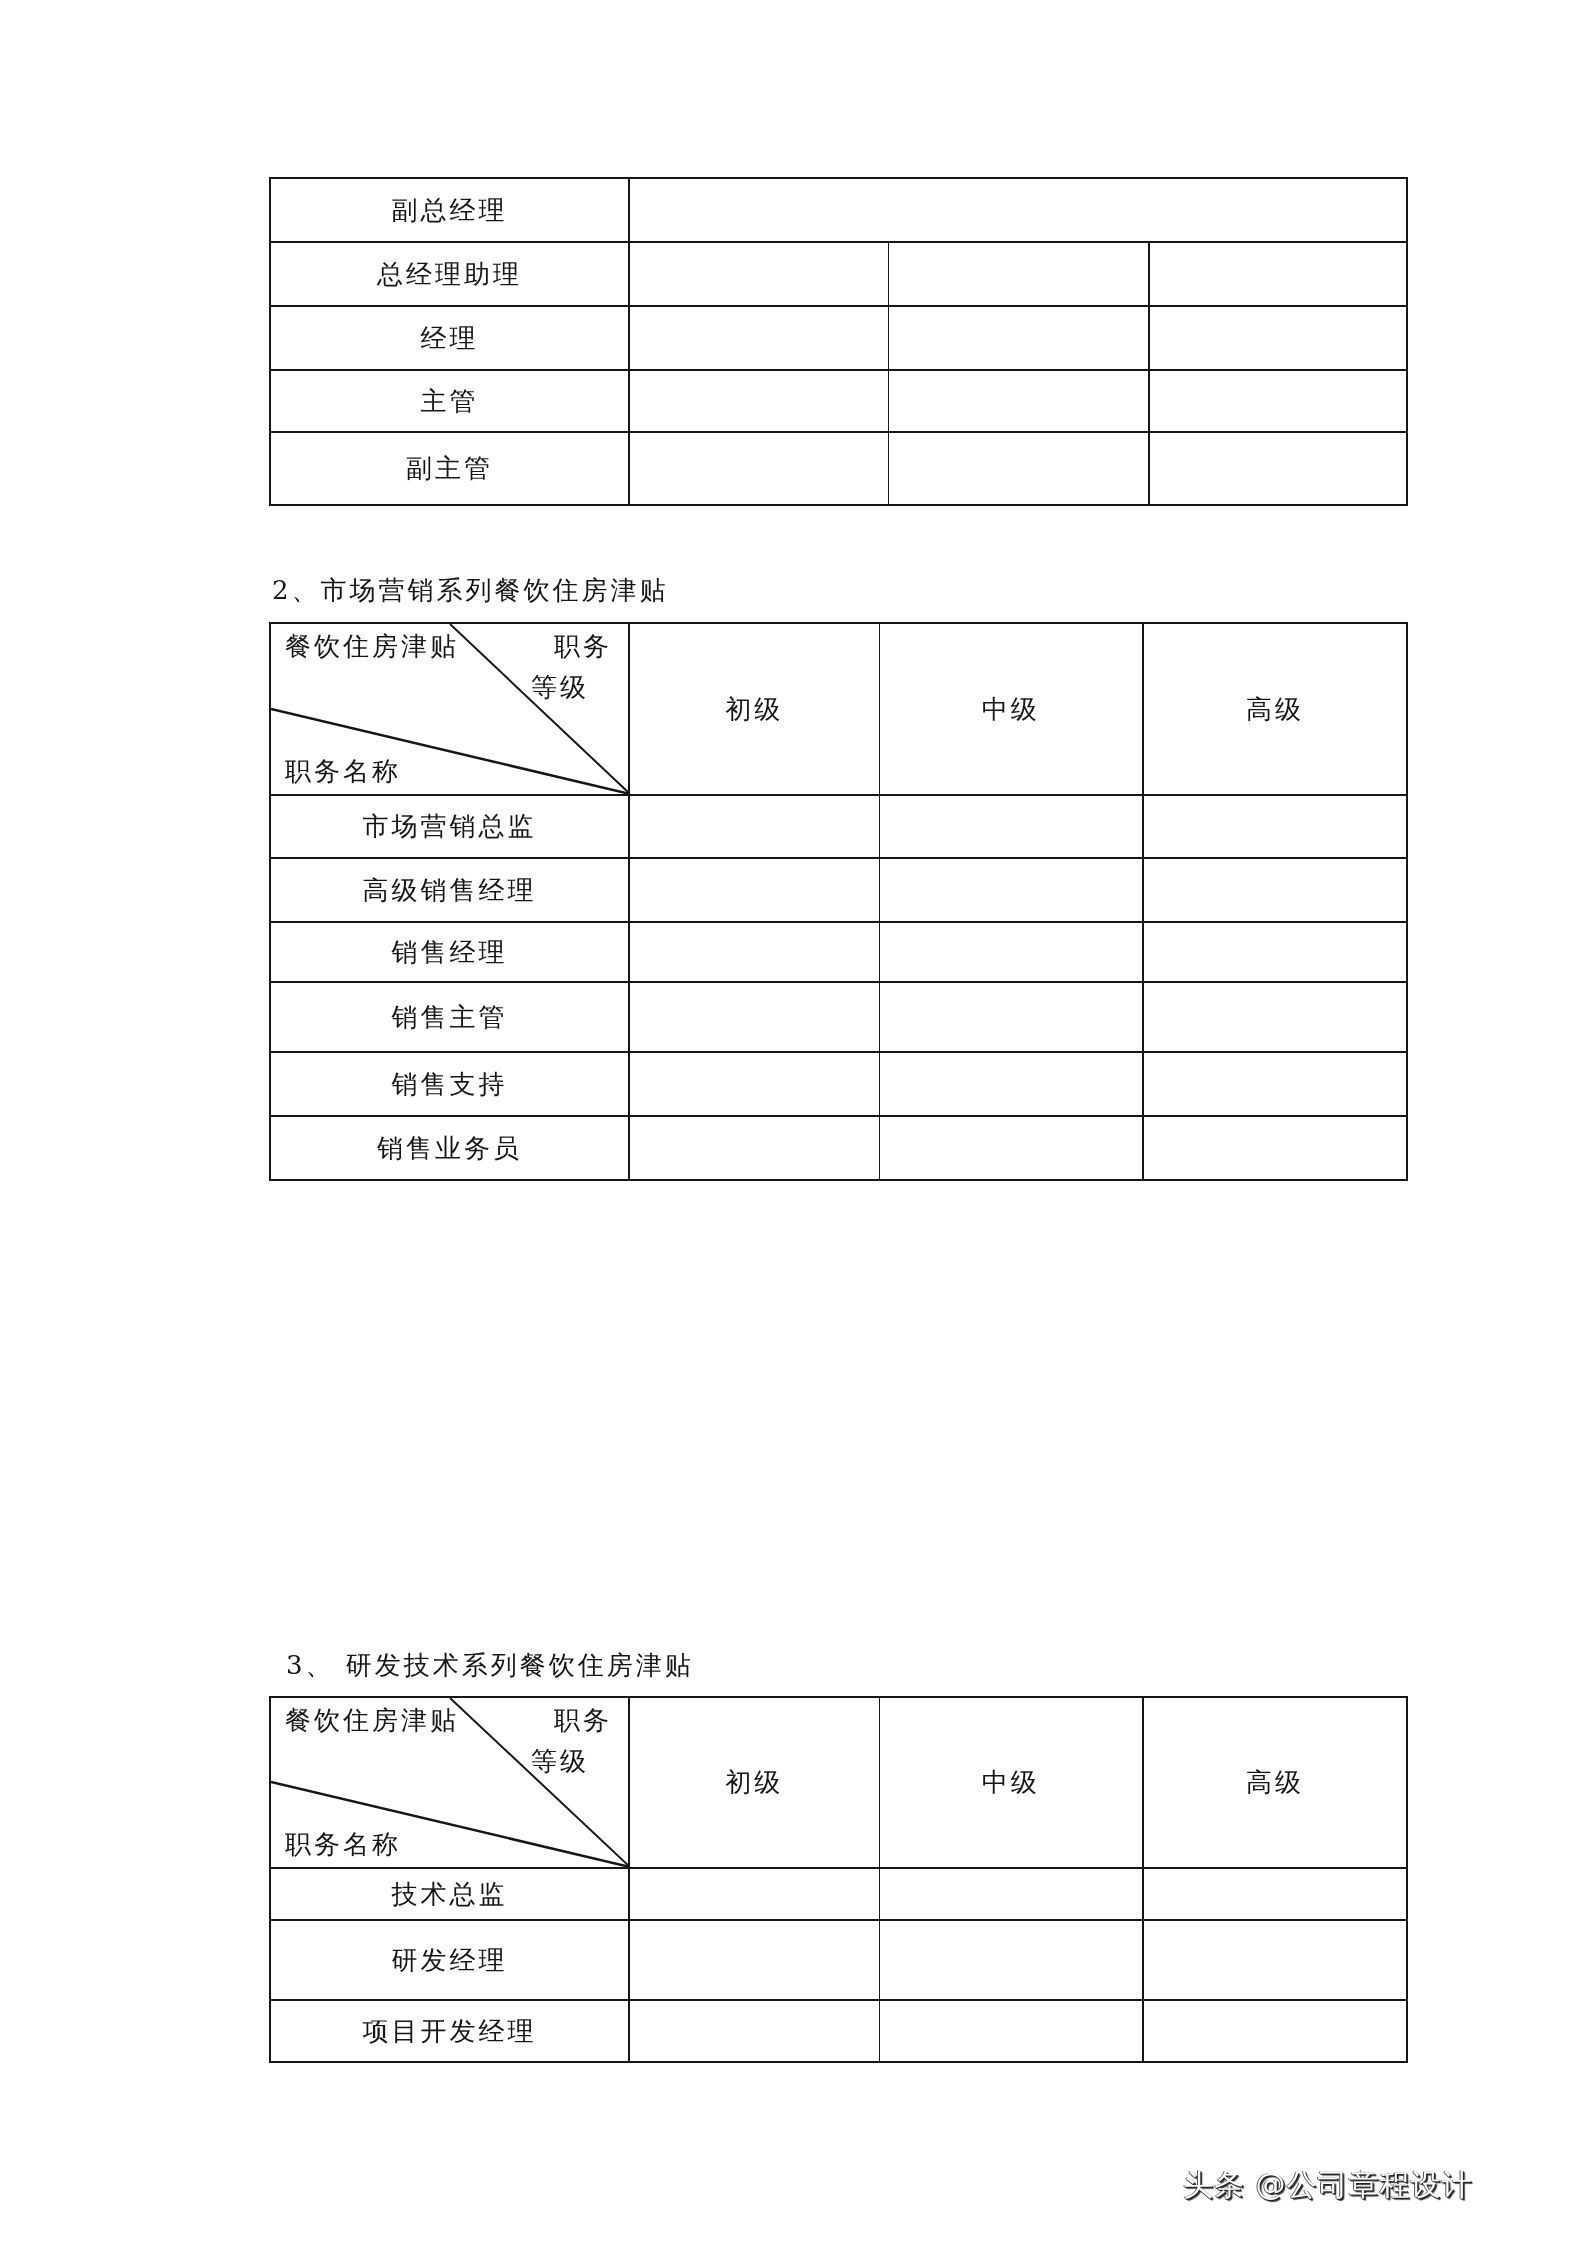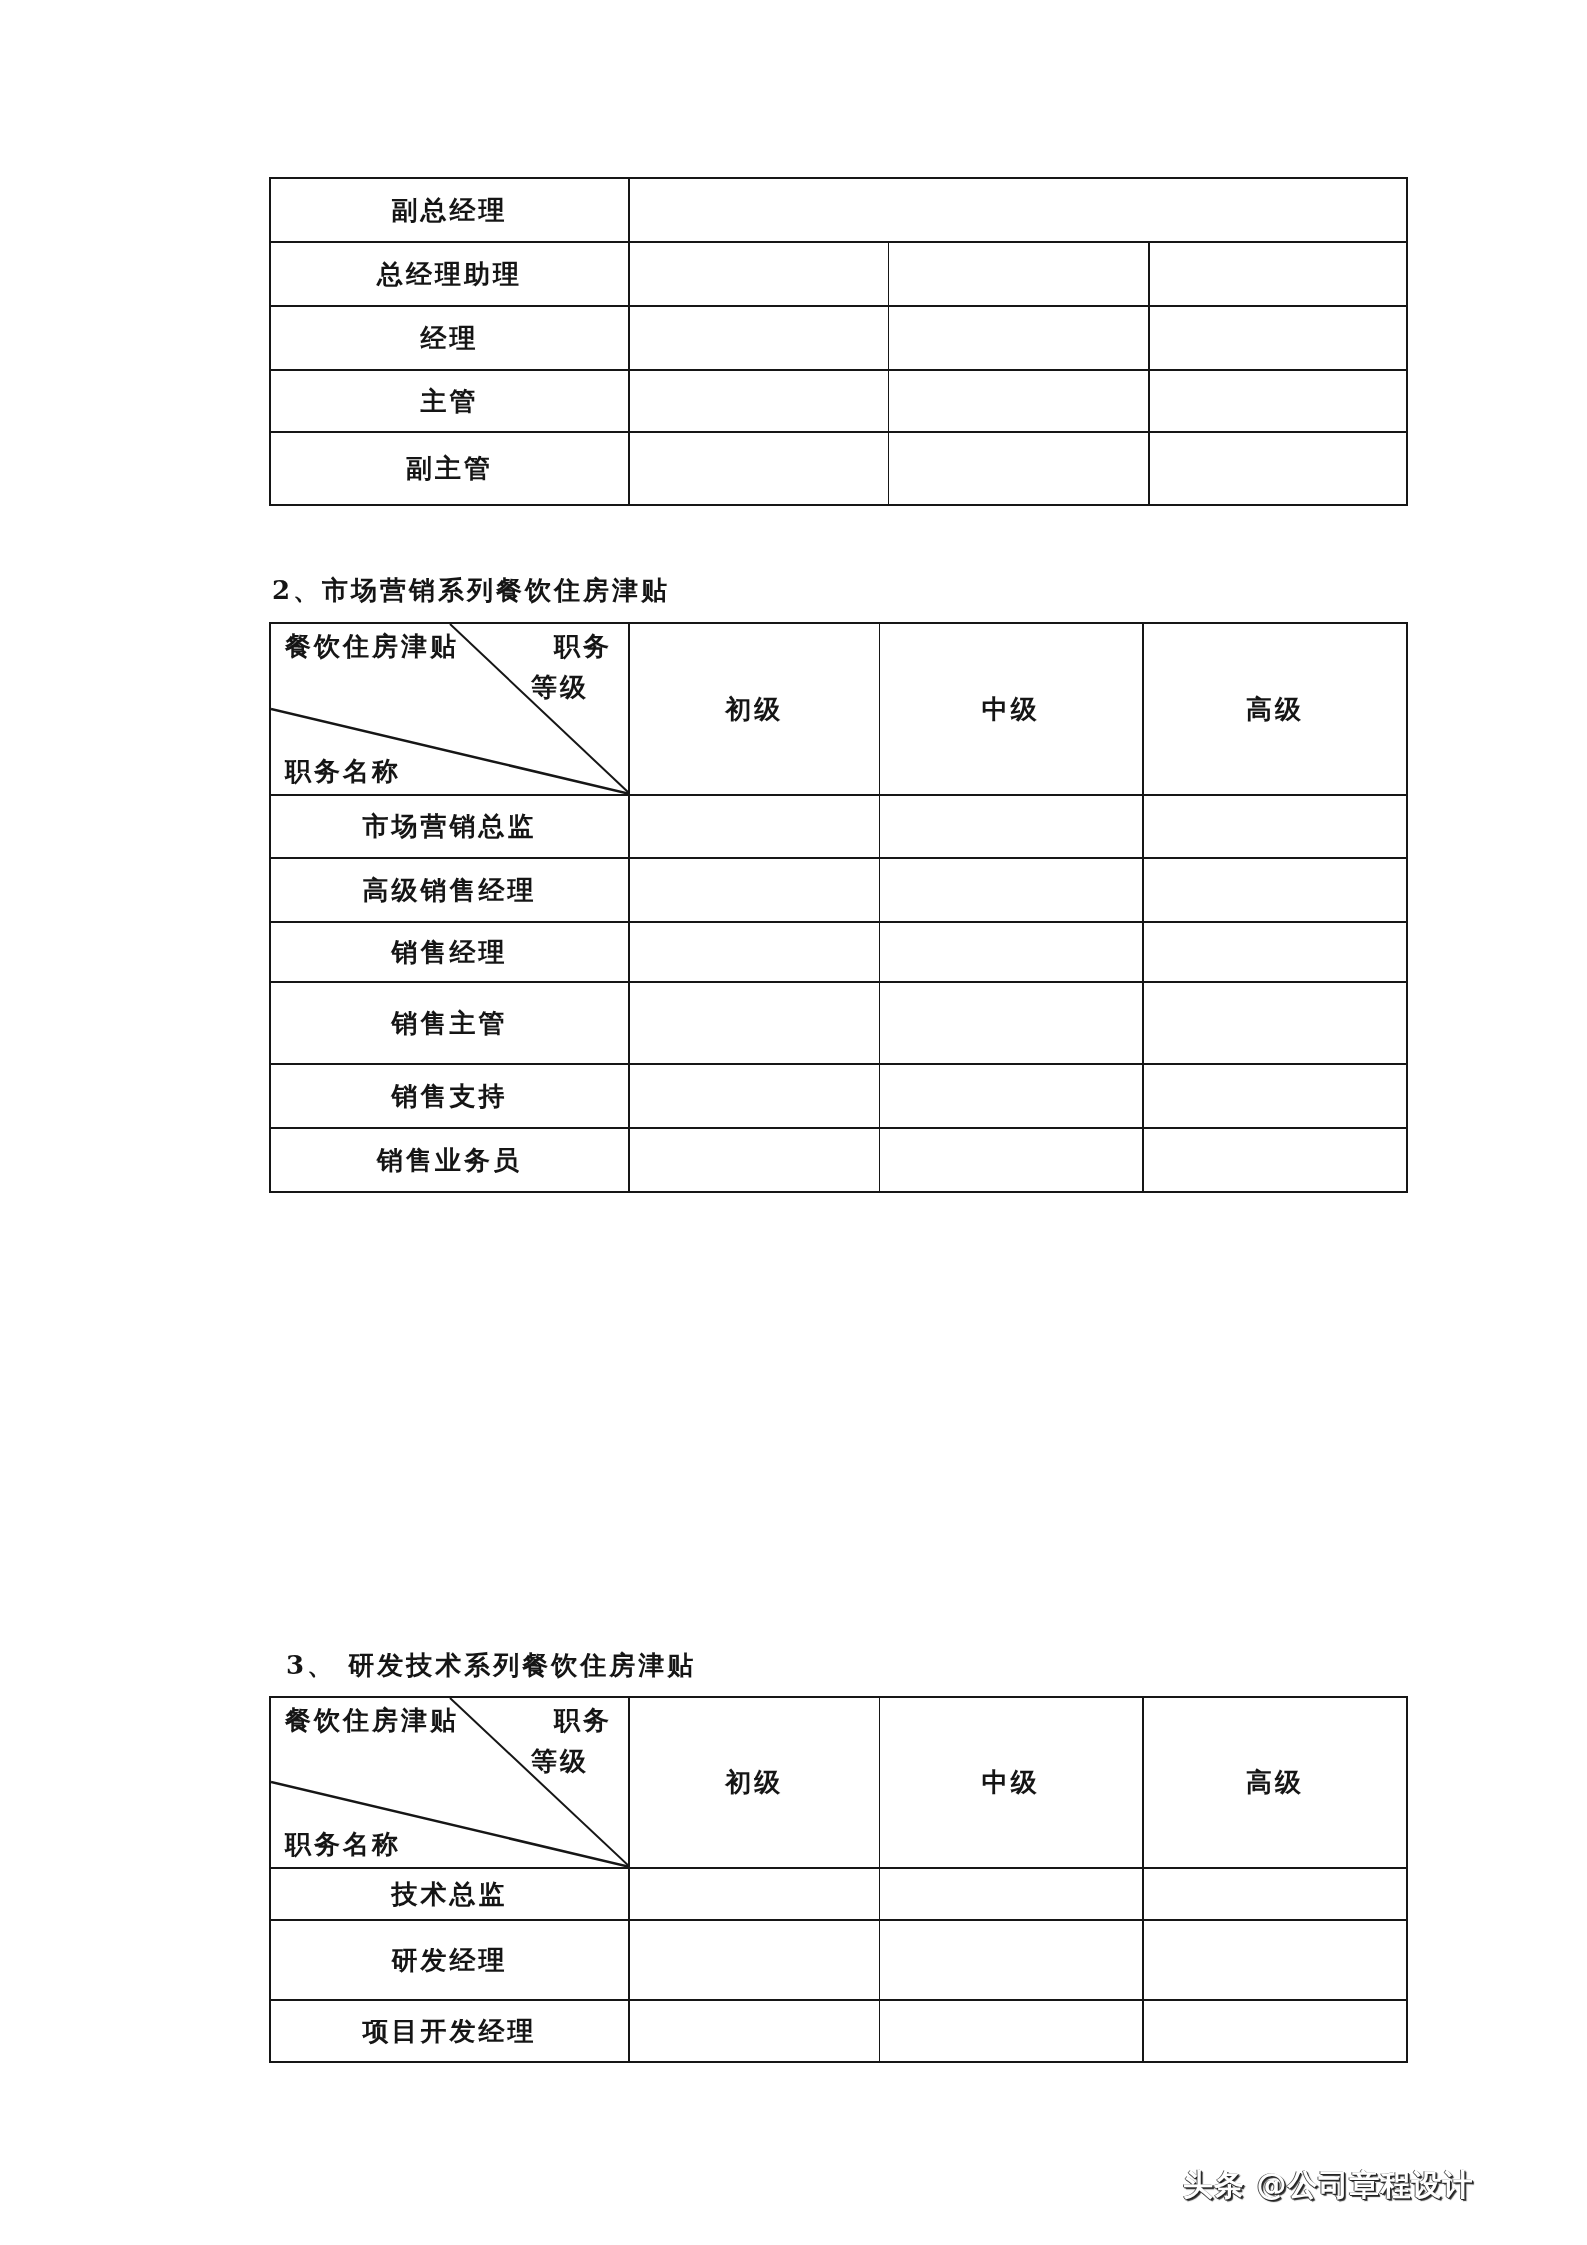--- a/index.html
+++ b/index.html
@@ -13,21 +13,20 @@
     position: relative;
     overflow: hidden;
     font-family: "DejaVu Serif", "Liberation Serif", serif;
     color: #111111;
   }
   .page {
     position: absolute;
     left: 0; top: 0;
     width: 1587px; height: 2245px;
     background: #ffffff;
-    font-weight: bold;
   }
   .section-title {
     position: absolute;
     font-size: 26px;
     line-height: 30px;
     letter-spacing: 3px;
     white-space: nowrap;
     color: #151515;
     margin-left: 16px;
   }
@@ -167,21 +166,21 @@
       <td class="inner"></td>
       <td class="inner"></td>
       <td></td>
     </tr>
     <tr style="height:60px">
       <td>销售经理</td>
       <td class="inner"></td>
       <td class="inner"></td>
       <td></td>
     </tr>
-    <tr style="height:82px">
+    <tr style="height:70px">
       <td>销售主管</td>
       <td class="inner"></td>
       <td class="inner"></td>
       <td></td>
     </tr>
     <tr style="height:64px">
       <td>销售支持</td>
       <td class="inner"></td>
       <td class="inner"></td>
       <td></td>

